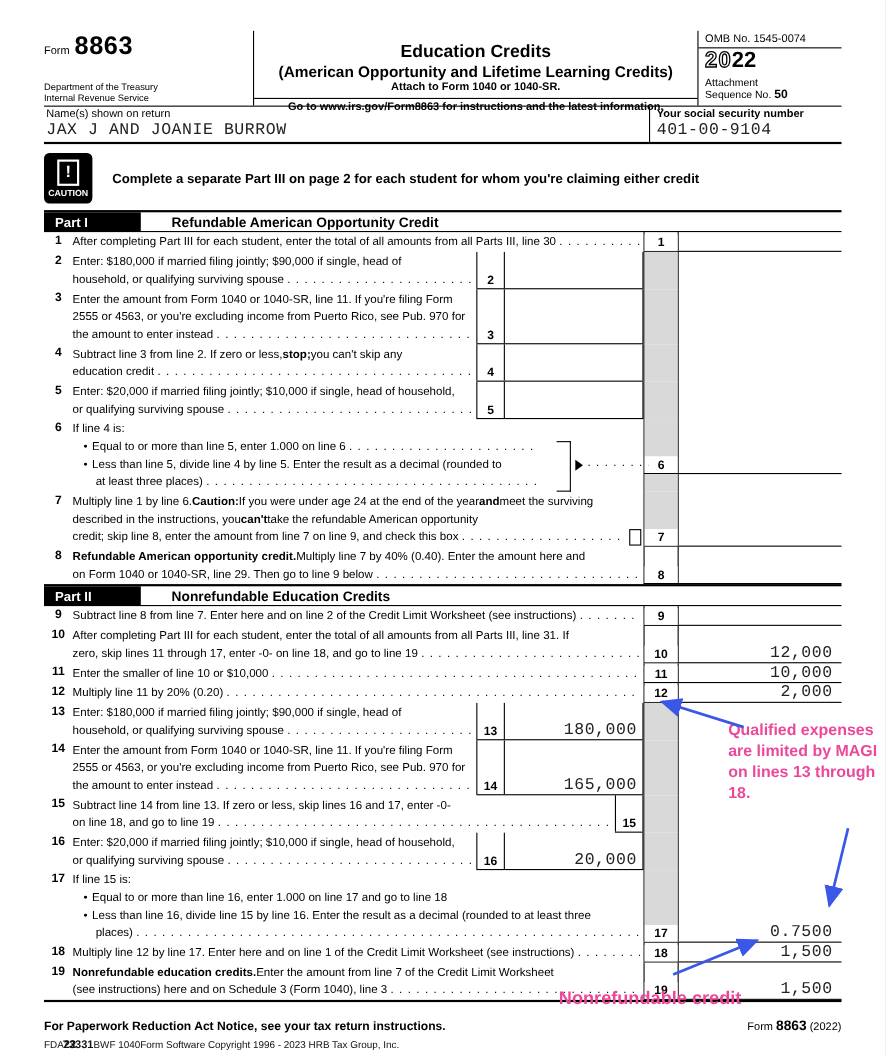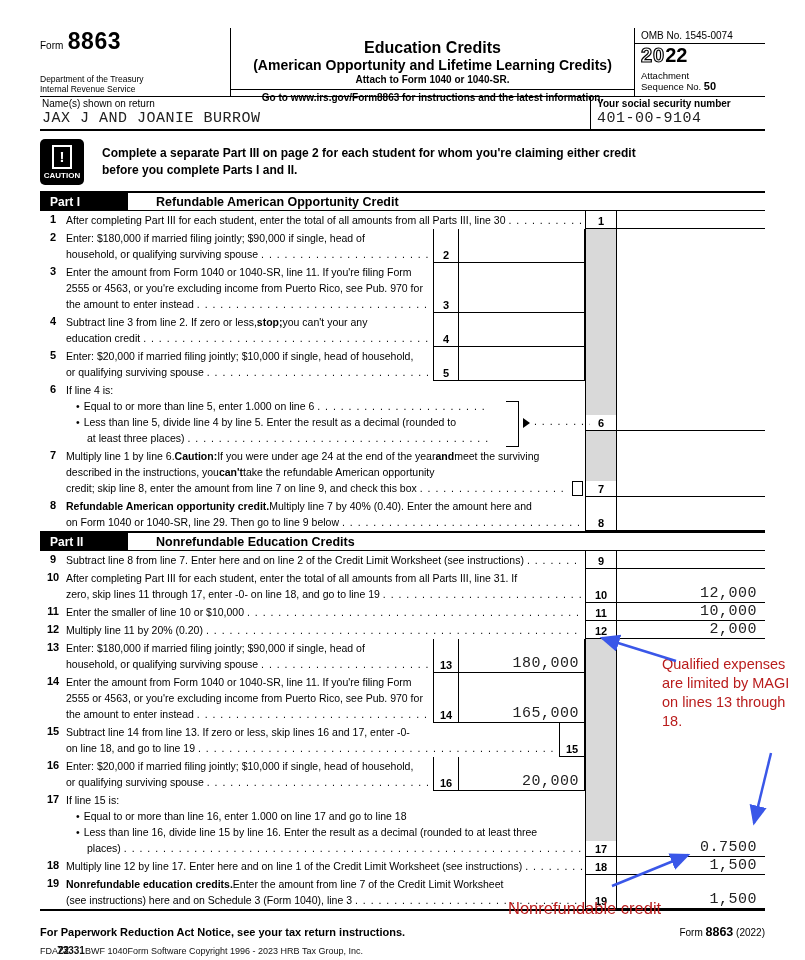--- a/index.html
+++ b/index.html
@@ -83,21 +83,21 @@
   
   .frule{border-top:2px solid #000;}
   .frow{display:flex;justify-content:space-between;align-items:baseline;padding-top:14px;height:16px;}
   .fbold{font-weight:bold;font-size:11px;}
   .fform{font-size:10px;}
   .fform .num{font-weight:bold;font-size:12.5px;}
   .fda{display:flex;align-items:baseline;font-size:9px;margin-top:4px;gap:0;color:#111;}
   .fda .b2{font-weight:bold;font-size:10px;}
 
   
-  .note{position:absolute;color:#b91c1c;font-weight:normal;}
+  .note{position:absolute;color:#ec4899;font-weight:bold;}
   .magi{left:662px;top:655px;width:142px;font-size:14.5px;line-height:19px;}
   .nonref{left:508px;top:899px;font-size:16.5px;}
   .overlay{position:absolute;left:0;top:0;pointer-events:none;}
 </style>
 </head>
 <body>
 
 <div class="page">
   <div class="content">
 
@@ -135,21 +135,20 @@
       </div>
     </div>
 
     <div class="caut">
       <div class="cicon">
         <div class="cbang">!</div>
         <div class="clabel">CAUTION</div>
       </div>
       <div class="ctext">
         <div>Complete a separate Part III on page 2 for each student for whom you're claiming either credit</div>
-        <div>before you complete Parts I and II.</div>
       </div>
     </div>
 
     <div class="pbar first">
       <div class="plabel">Part I</div>
       <div class="ptitle">Refundable American Opportunity Credit</div>
     </div>
 
     <div class="blk">
       <div class="bn">1</div>
@@ -216,21 +215,21 @@
           <div class="rval"></div>
         </div>
     </div>
 
     <div class="blk">
       <div class="bn">4</div>
       <div class="bt">
         <div class="tr">
             <span>Subtract line 3 from line 2. If zero or less, </span>
             <span class="b">stop;</span>
-            <span> you can't your any</span>
+            <span> you can't skip any</span>
           </div>
         <div class="tr">
             <span>education credit</span>
             <span class="leader"></span>
           </div>
       </div>
       <div class="ibox bb">
           <div class="inum">4</div>
           <div class="ival"></div>
         </div>

